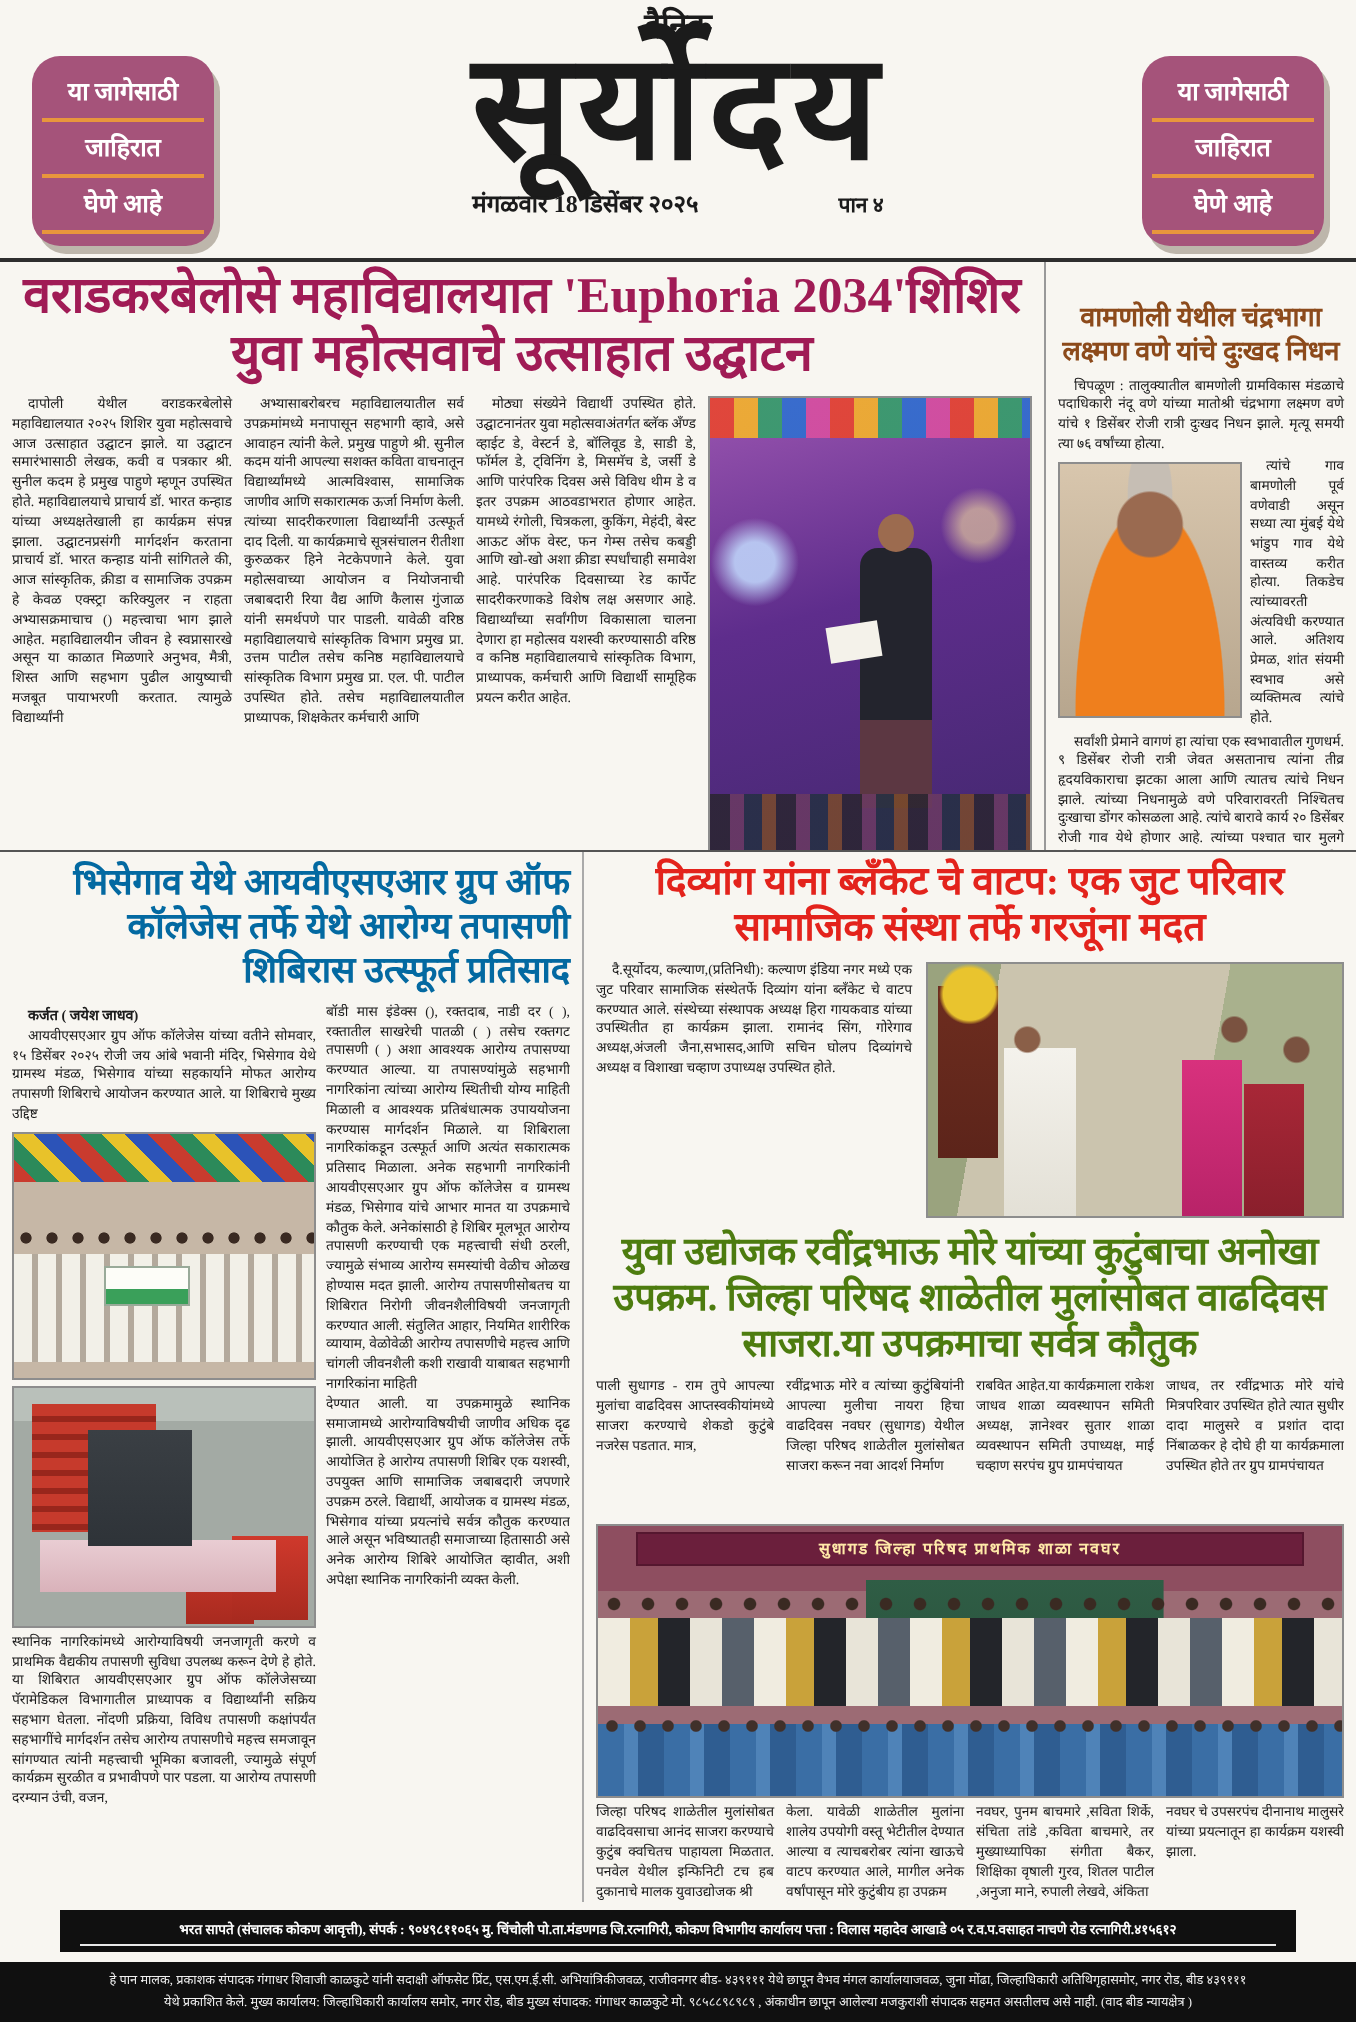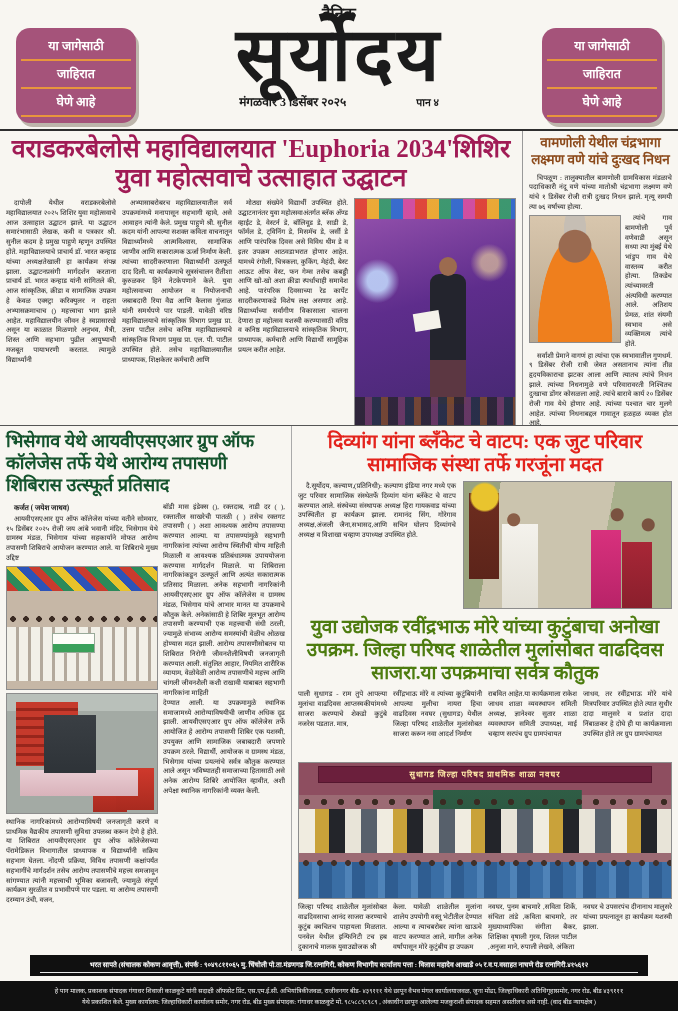--- a/index.html
+++ b/index.html
@@ -2,39 +2,39 @@
 <html><head>
 <meta charset="utf-8">
 <style>
   html,body{margin:0;padding:0;background:#e9e6df;}
   .page{position:relative;width:678px;height:1011px;margin:0 auto;background:#f8f6f1;
         font-family:"Liberation Serif","DejaVu Serif",serif;color:#1b1b1b;overflow:hidden;
         box-sizing:border-box;}
   
   .header{display:flex;align-items:flex-start;justify-content:space-between;height:131px;
           padding:6px 16px 0;box-sizing:border-box;border-bottom:2px solid #2e2e2e;}
-  .adbox{width:120px;margin-top:22px;background:#a5537a;border-radius:14px;
+  .adbox{width:91px;margin-top:22px;background:#a5537a;border-radius:14px;
          box-shadow:3px 4px 0 #bdb6ab;color:#fff;text-align:center;font-weight:bold;
          font-size:12.5px;padding:5px 5px 6px;box-sizing:border-box;}
   .adbox .l{padding:4px 2px 5px;border-bottom:2px solid #e8963c;}
   .mast{flex:1;text-align:center;line-height:1;}
   .mast .tag{font-size:16px;font-weight:bold;margin-top:0;}
   .mast .title{font-size:74px;font-weight:bold;letter-spacing:3px;margin-top:-4px;}
   .mast .daterow{display:flex;justify-content:center;align-items:baseline;gap:70px;
                  font-weight:bold;font-size:12px;margin-top:4px;}
   .mast .pageno{font-size:10.5px;}
   
   .main{display:flex;height:295px;box-sizing:border-box;border-bottom:1px solid #555;}
   .main-left{width:522px;padding:2px 4px;box-sizing:border-box;overflow:hidden;}
   .hl-main{color:#a01b55;font-size:25px;font-weight:bold;text-align:center;
            line-height:1.14;margin:2px 2px 6px;}
   .a1cols{display:flex;gap:6px;height:230px;overflow:hidden;padding:0 2px;}
   .a1col{width:110px;font-size:6.9px;line-height:1.42;text-align:justify;}
   .a1col p{margin:0;text-indent:8px;}
-  .main-right{width:156px;border-left:1px solid #999;padding:4px 6px;box-sizing:border-box;overflow:hidden;}
+  .main-right{width:156px;border-left:1px solid #999;padding:20px 6px;box-sizing:border-box;overflow:hidden;}
   .hl-obit{color:#8c4a1b;font-size:13.5px;font-weight:bold;text-align:center;line-height:1.25;margin:0 0 4px;}
   .obit-body{font-size:6.9px;line-height:1.4;text-align:justify;}
   .obit-body p{margin:0 0 2px;text-indent:8px;}
   
   .photo{border:1px solid #8d8d8d;box-sizing:border-box;position:relative;overflow:hidden;}
   .ph-stage{flex:1;height:230px;background:
       radial-gradient(circle at 14% 36%,rgba(195,220,255,.85) 0 5%,transparent 11%),
       radial-gradient(circle at 84% 28%,rgba(255,235,160,.55) 0 4%,transparent 9%),
       linear-gradient(165deg,#9a55b0 0%,#5e2d8c 45%,#43286f 100%);}
   .flags{position:absolute;top:0;left:0;right:0;height:20px;opacity:.9;background:
@@ -94,21 +94,21 @@
       linear-gradient(#8e4e60 0 24%,#9c6b74 24% 100%);
       background-size:17px 14px,100% 44px,14px 12px,100% 36px,40% 34%,100% 100%;
       background-position:0 32px,0 46px,0 94px,0 100%,60% 30%,0 0;
       background-repeat:repeat-x,no-repeat,repeat-x,no-repeat,no-repeat,no-repeat;}
   .sc-banner{position:absolute;top:3px;left:5%;right:5%;height:15px;background:#6b1f3c;
       color:#ffe9a8;font-size:8px;font-weight:bold;text-align:center;line-height:15px;
       letter-spacing:1px;border:1px solid #55172f;}
   
   .sec2{display:flex;height:525px;box-sizing:border-box;}
   .sec2-left{width:292px;border-right:1px solid #aaa;padding:3px 6px;box-sizing:border-box;overflow:hidden;}
-  .hl-camp{color:#14532d;font-size:18px;font-weight:bold;text-align:left;line-height:1.22;margin:2px 0 5px;}
+  .hl-camp{color:#0369a1;font-size:18px;font-weight:bold;text-align:right;line-height:1.22;margin:2px 0 5px;}
   .campcols{display:flex;gap:5px;height:445px;overflow:hidden;}
   .campcol1{width:152px;}
   .campcol2{flex:1;}
   .byline{font-weight:bold;font-size:7.2px;margin:0 0 2px;text-indent:8px;}
   .bt{font-size:6.9px;line-height:1.42;text-align:justify;margin:0;}
   .bt.ind{text-indent:8px;}
   .sec2-right{flex:1;padding:3px 6px;box-sizing:border-box;overflow:hidden;}
   .hl-blanket{color:#e3231c;font-size:19.5px;font-weight:bold;text-align:center;line-height:1.18;margin:1px 0 5px;}
   .blanketrow{display:flex;gap:7px;height:129px;overflow:hidden;}
   .blanket-t{width:158px;}
@@ -131,21 +131,21 @@
   <div class="header">
     <div class="adbox">
       <div class="l">या जागेसाठी</div>
       <div class="l">जाहिरात</div>
       <div class="l">घेणे आहे</div>
     </div>
     <div class="mast">
       <div class="tag">दैनिक</div>
       <div class="title">सूर्योदय</div>
       <div class="daterow">
-        <span>मंगळवार 3 डिसेंबर २०२५</span>
+        <span>मंगळवार 18 डिसेंबर २०२५</span>
         <span class="pageno">पान ४</span>
       </div>
     </div>
     <div class="adbox">
       <div class="l">या जागेसाठी</div>
       <div class="l">जाहिरात</div>
       <div class="l">घेणे आहे</div>
     </div>
   </div>
 

